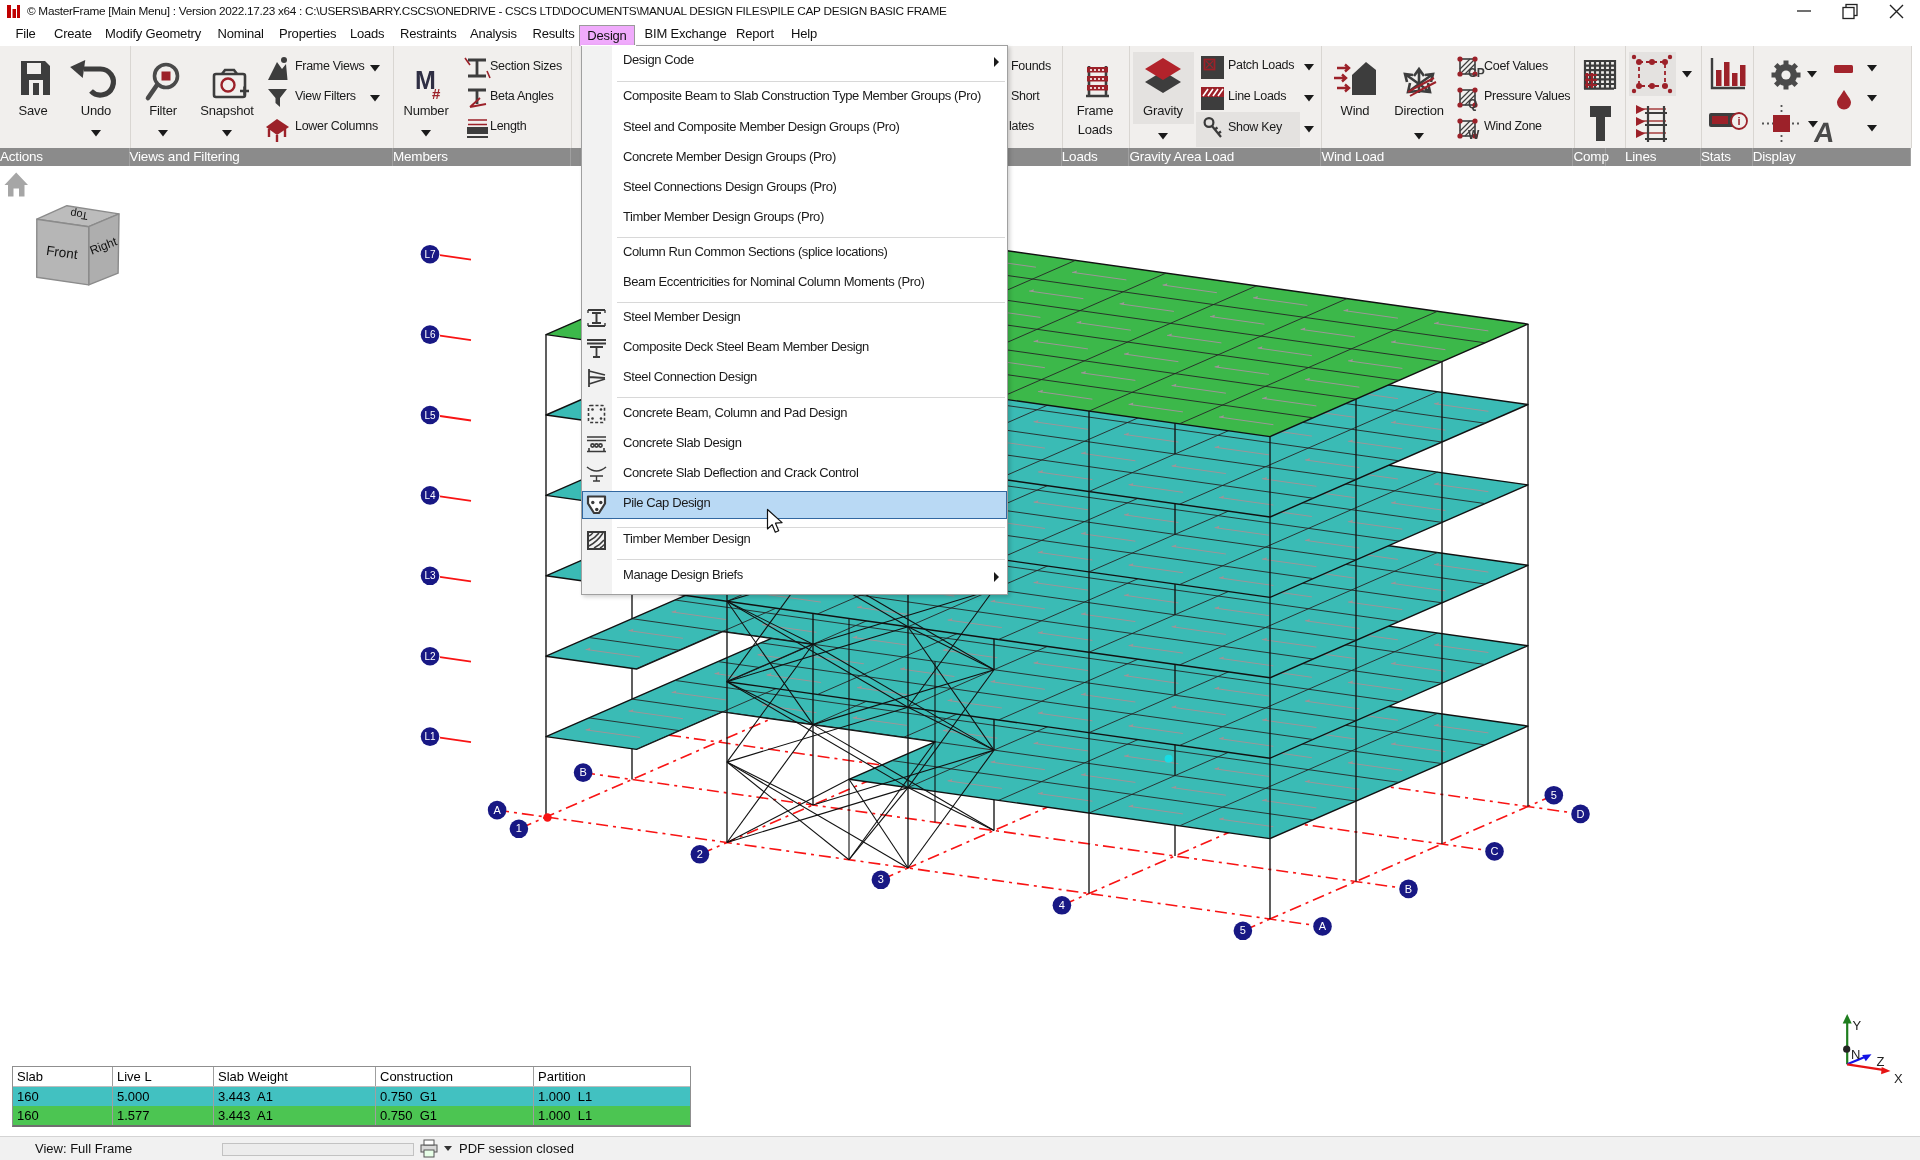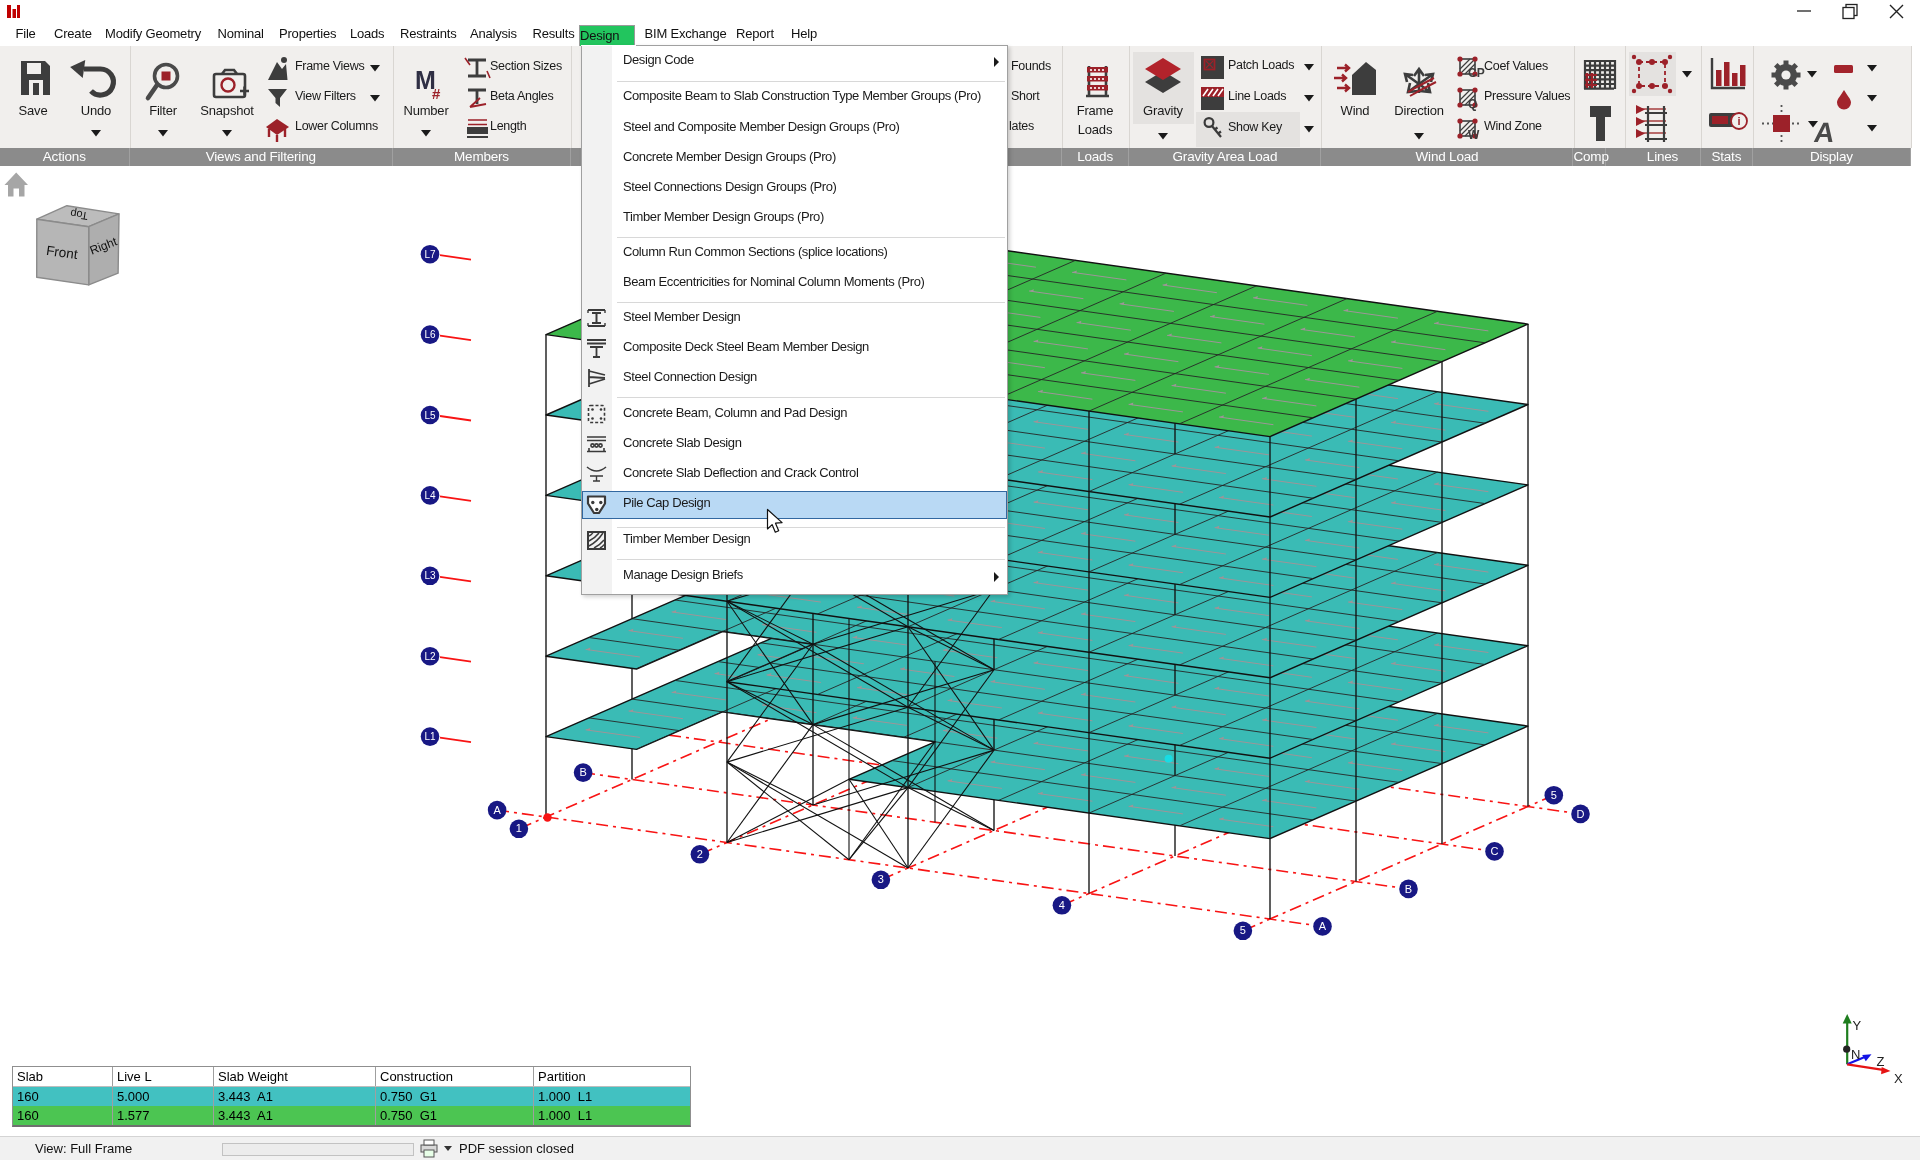--- a/index.html
+++ b/index.html
@@ -1,23 +1,23 @@
 <!DOCTYPE html>
 <html><head><meta charset="utf-8"><style>
 * { margin:0; padding:0; box-sizing:border-box; }
 body { font-family:"Liberation Sans", sans-serif; width:1920px; height:1160px; overflow:hidden; background:#fff; }
 .titlebar { position:absolute; left:0; top:0; width:1920px; height:22px; background:#fff; }
 .title { position:absolute; left:27px; top:4px; font-size:11.8px; letter-spacing:-0.3px; color:#111; white-space:pre; }
 .menubar { position:absolute; left:0; top:22px; width:1920px; height:24px; background:#fff; font-size:13px; letter-spacing:-0.2px; color:#111; }
 .menubar span { position:absolute; top:4px; }
-.designtab { position:absolute; left:579px; top:2.5px; width:56px; height:22px; border:1px solid #9a9a9a; border-bottom:none; background:#22c55e; padding-top:2px; }
+.designtab { position:absolute; left:579px; top:2.5px; width:56px; height:22px; border:1px solid #9a9a9a; border-bottom:none; background:#f0abfc; text-align:center; padding-top:2px; }
 .ribbon { position:absolute; left:0; top:46px; width:1911px; height:102px; background:#f1efed; }
 .rsep { position:absolute; top:46px; width:1px; height:102px; background:#d9d6d2; }
 .band { position:absolute; left:0; top:148px; width:1911px; height:18px; background:#8b8b8b; }
-.bcell { position:absolute; top:0; height:18px; color:#fff; font-size:13.5px; letter-spacing:-0.2px; text-align:center; padding-top:1px; border-right:1px solid #a0a0a0; }
+.bcell { position:absolute; top:0; height:18px; color:#fff; font-size:13.5px; letter-spacing:-0.2px; padding-top:1px; border-right:1px solid #a0a0a0; }
 .rlab { position:absolute; width:110px; text-align:center; font-size:13px; letter-spacing:-0.2px; color:#1a1a1a; }
 .rlabL { position:absolute; font-size:12.5px; letter-spacing:-0.3px; color:#1a1a1a; white-space:nowrap; }
 .canvas { position:absolute; left:0; top:166px; width:1920px; height:970px; background:#fff; }
 svg.scene { position:absolute; left:0; top:0; }
 .menupanel { position:absolute; left:581px; top:45px; width:427px; height:550px; background:#fff; border:1px solid #a0a0a0; box-shadow:2px 2px 4px rgba(0,0,0,0.18); }
 .gutter { position:absolute; left:0; top:0; width:30px; height:548px; background:#f2f2f2; }
 .mi { position:absolute; left:41px; height:20px; font-size:13px; letter-spacing:-0.4px; color:#1a1a1a; white-space:nowrap; }
 .msep { position:absolute; left:35px; width:388px; height:1px; background:#d8d8d8; }
 .marr { position:absolute; left:412px; width:0; height:0; border-left:5px solid #1a1a1a; border-top:5px solid transparent; border-bottom:5px solid transparent; }
 .hl { position:absolute; left:0px; top:444.5px; width:425px; height:28px; background:#b9d9f4; border:1px solid #3268a0; }
@@ -27,20 +27,21 @@
 .tbl .c { position:absolute; top:0; bottom:0; padding:1.5px 0 0 4px; border-right:1px solid #9f9f9f; white-space:pre; }
 .statusbar { position:absolute; left:0; top:1136px; width:1920px; height:24px; background:#f1f1f1; border-top:1px solid #d4d4d4; font-size:13px; color:#111; }
 </style></head><body>
 <div class="titlebar">
  <svg width="24" height="22" style="position:absolute;left:6px;top:4px">
   <rect x="1" y="1" width="13" height="13" fill="#fff"></rect>
   <rect x="1" y="1" width="4" height="13" fill="#c00000"></rect>
       <rect x="6.5" y="5" width="3.5" height="9" fill="#c00000"></rect>
       <rect x="11" y="1" width="3" height="13" fill="#c00000"></rect>
  </svg>
+ <div class="title">© MasterFrame [Main Menu] : Version 2022.17.23 x64 : C:\USERS\BARRY.CSCS\ONEDRIVE - CSCS LTD\DOCUMENTS\MANUAL DESIGN FILES\PILE CAP DESIGN BASIC FRAME</div>
  <svg width="130" height="22" style="position:absolute;left:1786px;top:0">
   <line x1="11" y1="11" x2="25" y2="11" stroke="#222" stroke-width="1.3"></line>
   <rect x="60" y="4.5" width="11" height="11" fill="none" stroke="#222" stroke-width="1.3"></rect>
   <rect x="57" y="7.5" width="11" height="11" fill="#fff" stroke="#222" stroke-width="1.3"></rect>
   <path d="M104,5 l13,13 M117,5 l-13,13" stroke="#222" stroke-width="1.4"></path>
  </svg>
 </div>
 <div class="menubar">
     <span style="left:15.5px">File</span>
     <span style="left:54px">Create</span>

